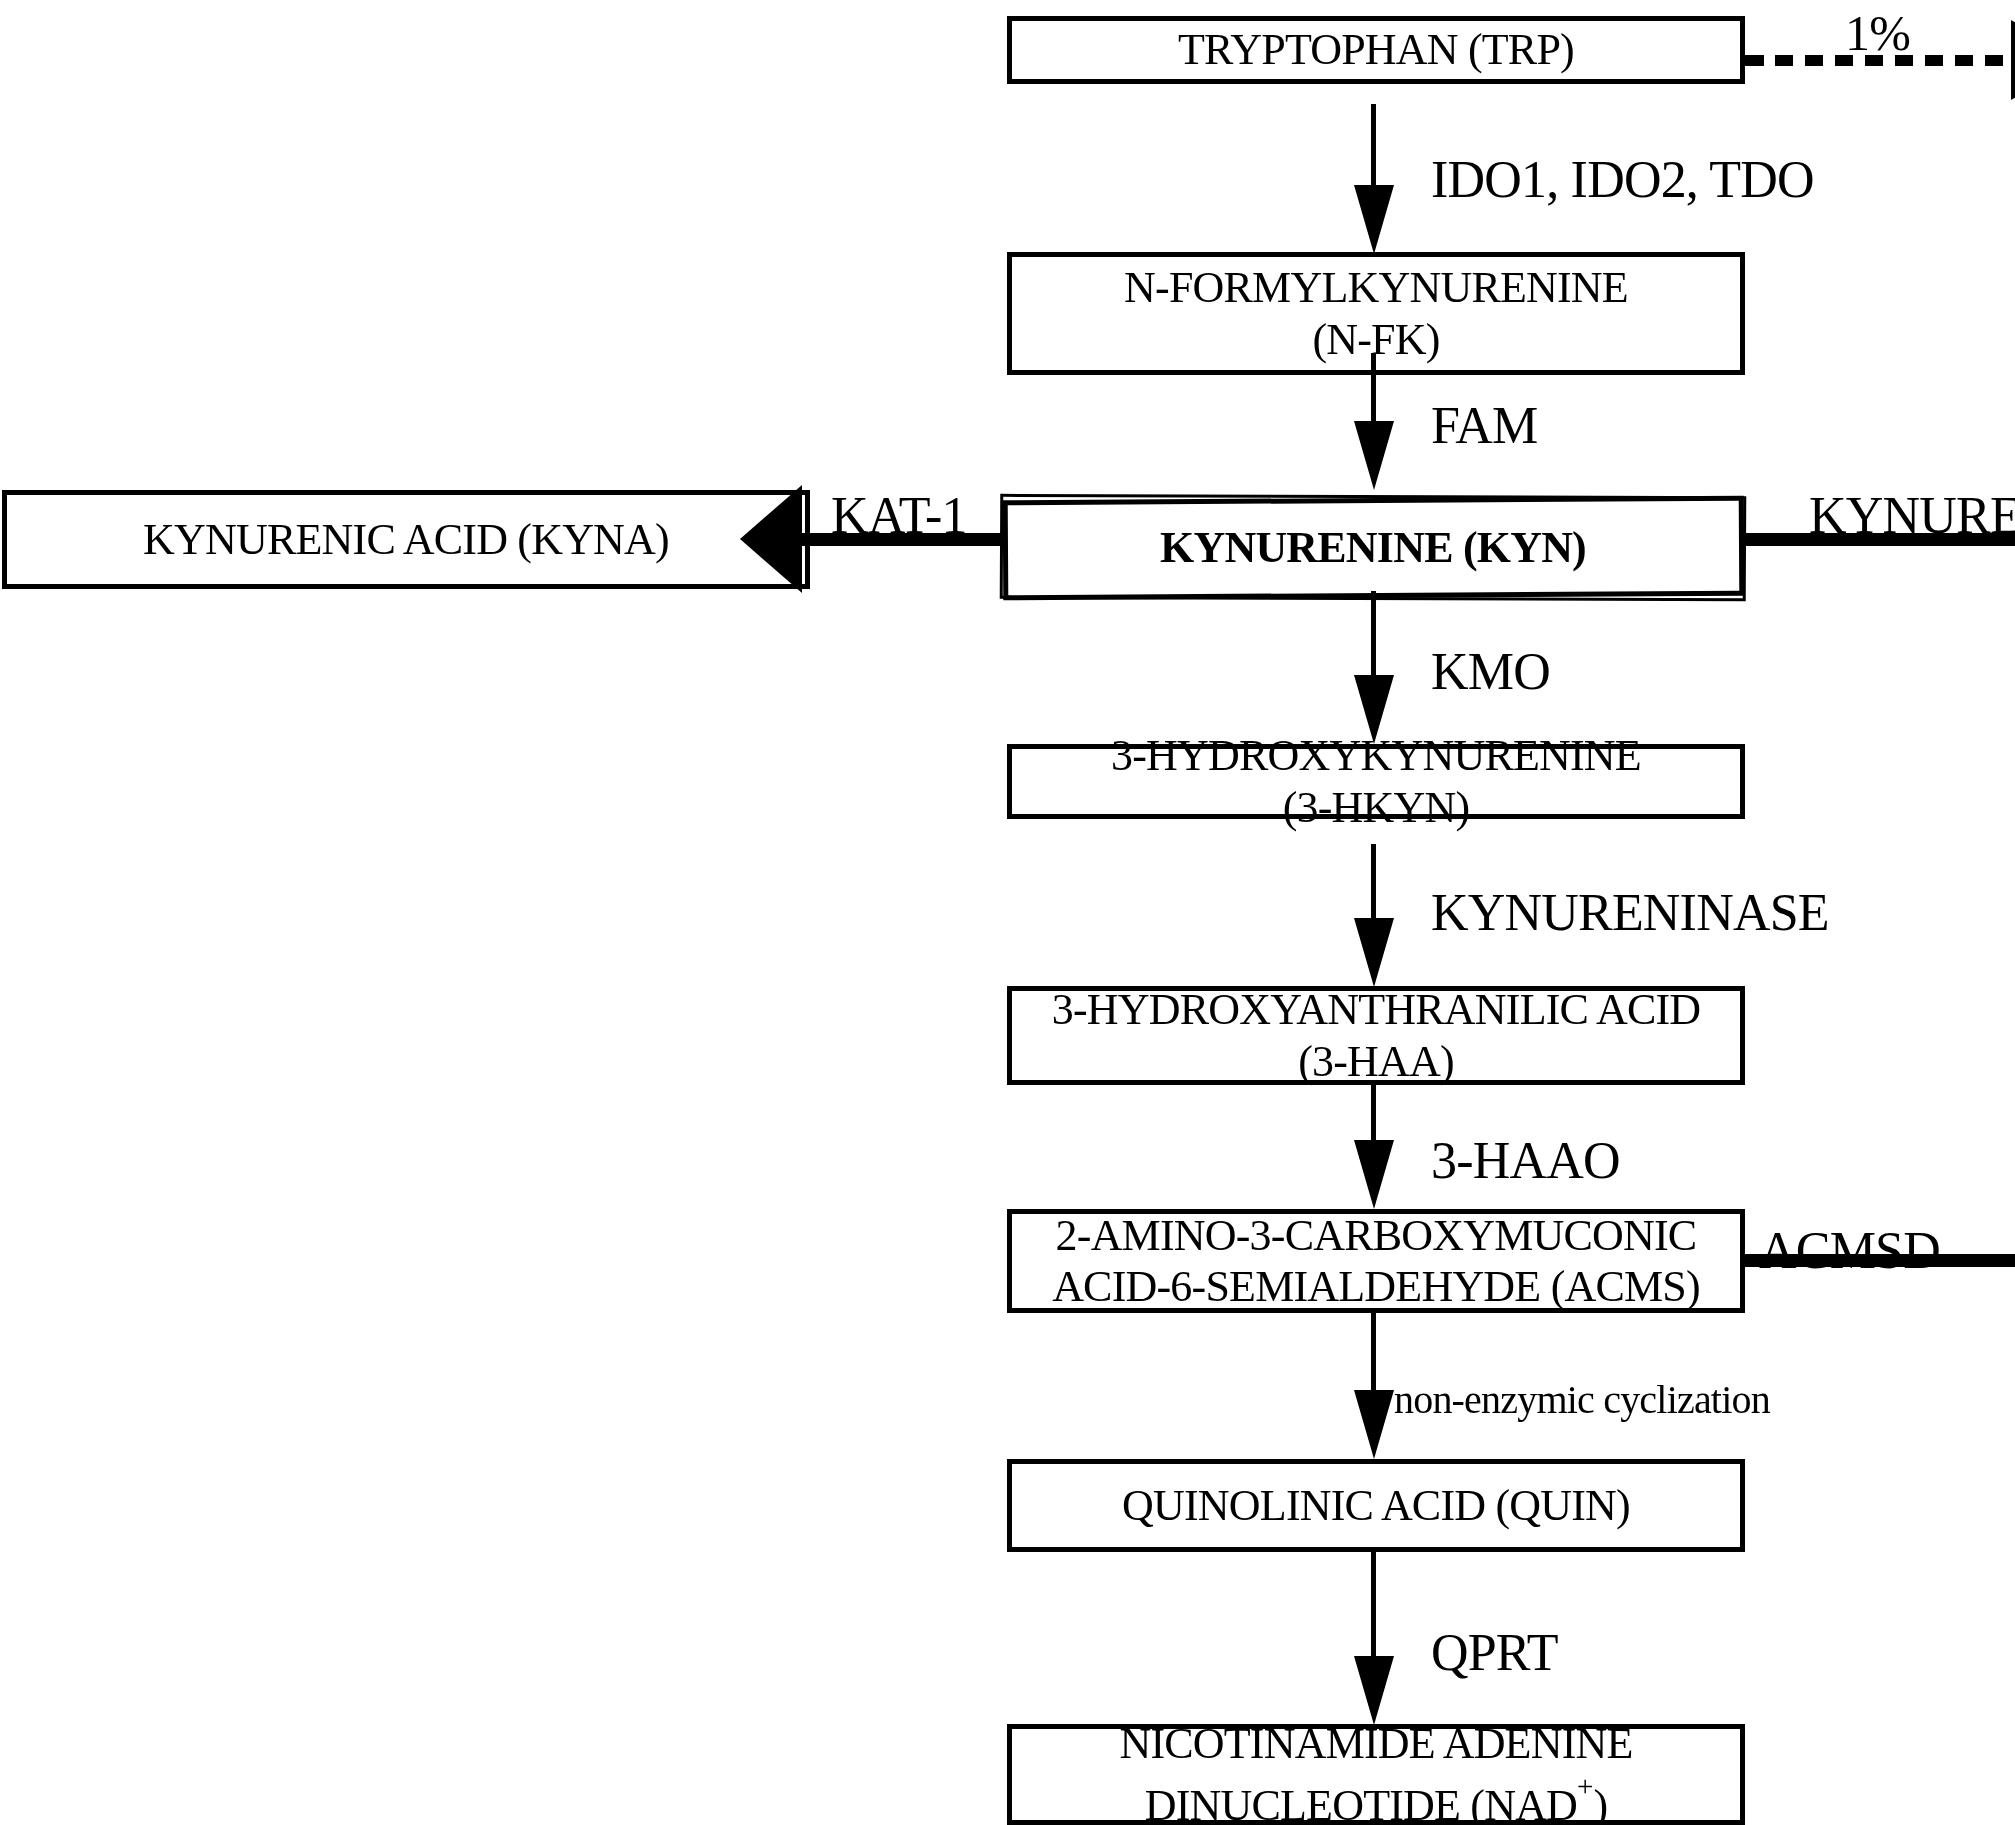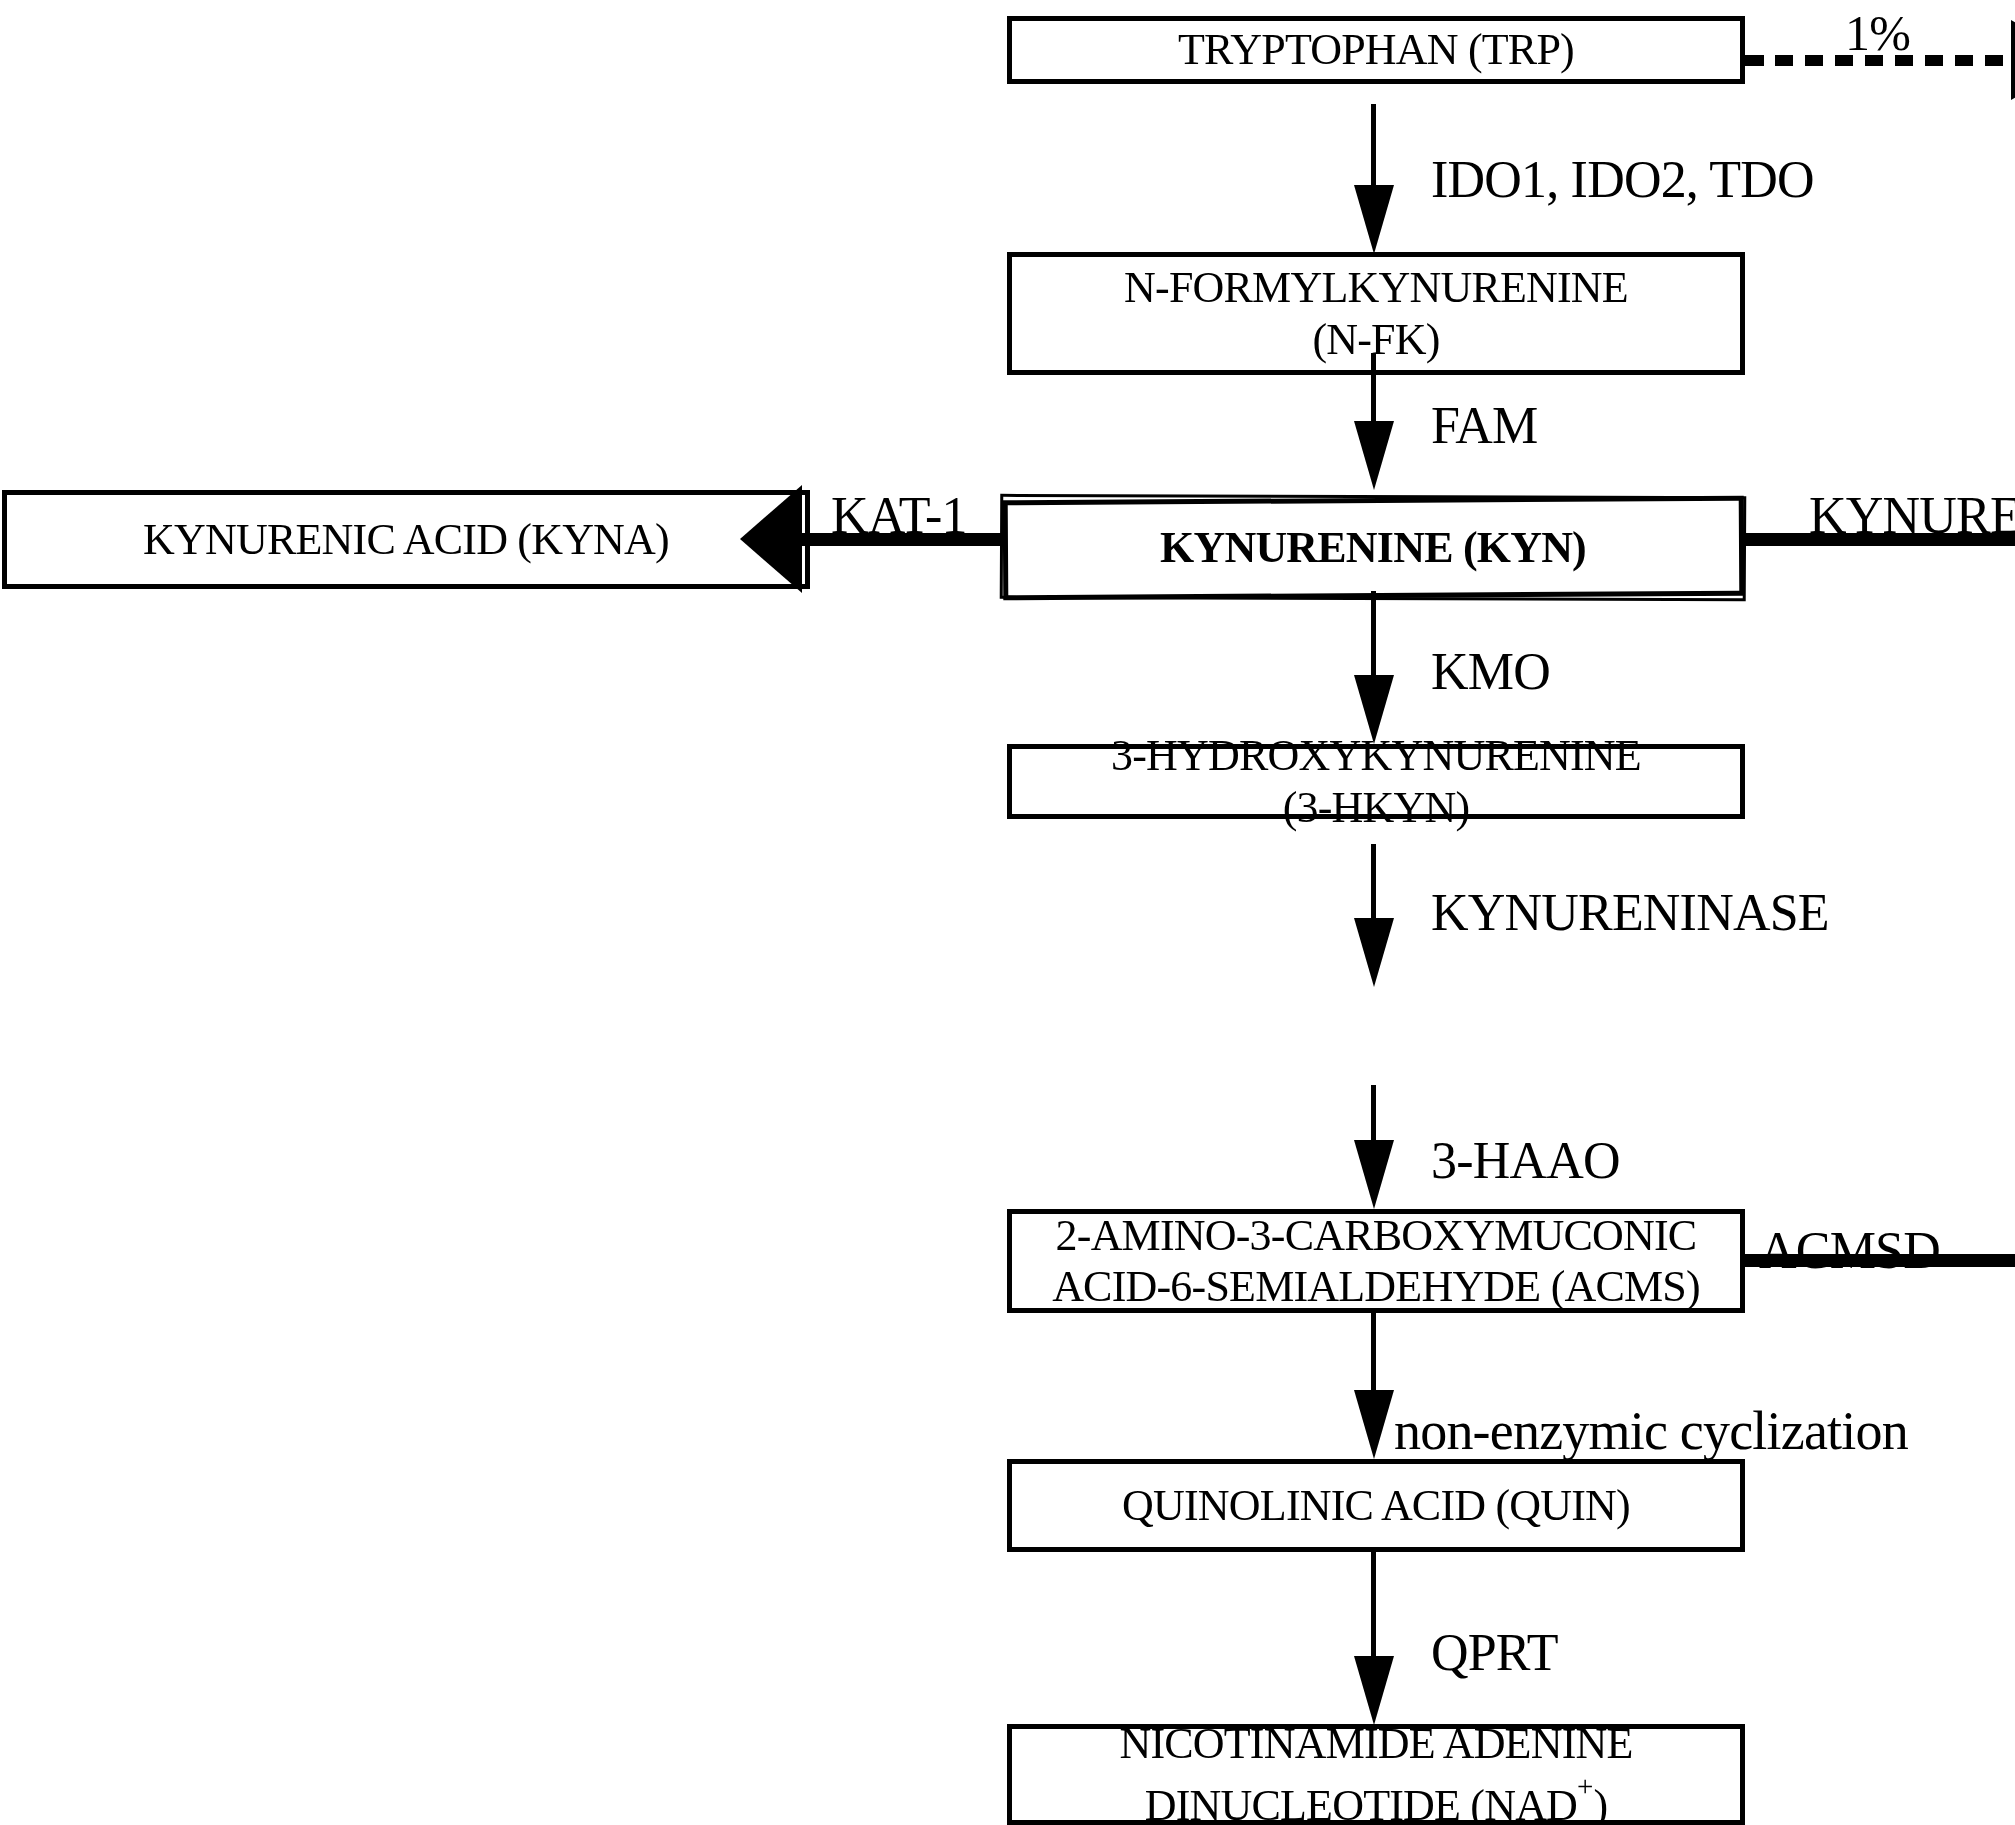--- a/index.html
+++ b/index.html
@@ -15,21 +15,21 @@
   .node.bold{font-weight:bold;}
   .node.sketchy{border:none;margin-top:8px;}
   .node.sketchy::before{content:"";position:absolute;inset:1.6px;border:5.2px solid #000;
         transform:rotate(-0.35deg);pointer-events:none;}
   .node.sketchy::after{content:"";position:absolute;inset:-1.2px;border:3.6px solid #000;
         transform:rotate(0.3deg) skewY(-0.12deg);pointer-events:none;}
   sup{font-size:29px;vertical-align:24px;letter-spacing:0;}
 
   
   .elabel{position:absolute;font-size:52px;letter-spacing:-0.8px;white-space:nowrap;}
-  .elabel.small{font-size:54px;margin-top:24px;}
+  .elabel.small{font-size:40px;}
   .elabel.pct{font-size:50px;text-align:center;}
 
   
   .vshaft{position:absolute;width:4.8px;background:#000;}
   .hshaft{position:absolute;height:13.3px;background:#000;}
   .dshaft{position:absolute;height:10.5px;
           background:repeating-linear-gradient(90deg,#000 0 18.5px,transparent 18.5px 30px);}
 
   
   .head-down{position:absolute;width:0;height:0;
@@ -63,20 +63,24 @@
 
   <div class="node bold sketchy" style="left:1001px;top:488px;width:744px;height:103px">
     <span class="l">KYNURENINE (KYN)</span>
   </div>
 
   <div class="node" style="left:1007px;top:744px;width:738px;height:75px">
     <span class="l">3-HYDROXYKYNURENINE</span>
     <span class="l">(3-HKYN)</span>
   </div>
 
+  <div class="node" style="left:1007px;top:986px;width:738px;height:99px">
+    <span class="l">3-HYDROXYANTHRANILIC ACID</span>
+    <span class="l">(3-HAA)</span>
+  </div>
 
   <div class="node" style="left:1007px;top:1209px;width:738px;height:104px">
     <span class="l">2-AMINO-3-CARBOXYMUCONIC</span>
     <span class="l">ACID-6-SEMIALDEHYDE (ACMS)</span>
   </div>
 
   <div class="node" style="left:1007px;top:1459px;width:738px;height:93px">
     <span class="l">QUINOLINIC ACID (QUIN)</span>
   </div>
 

